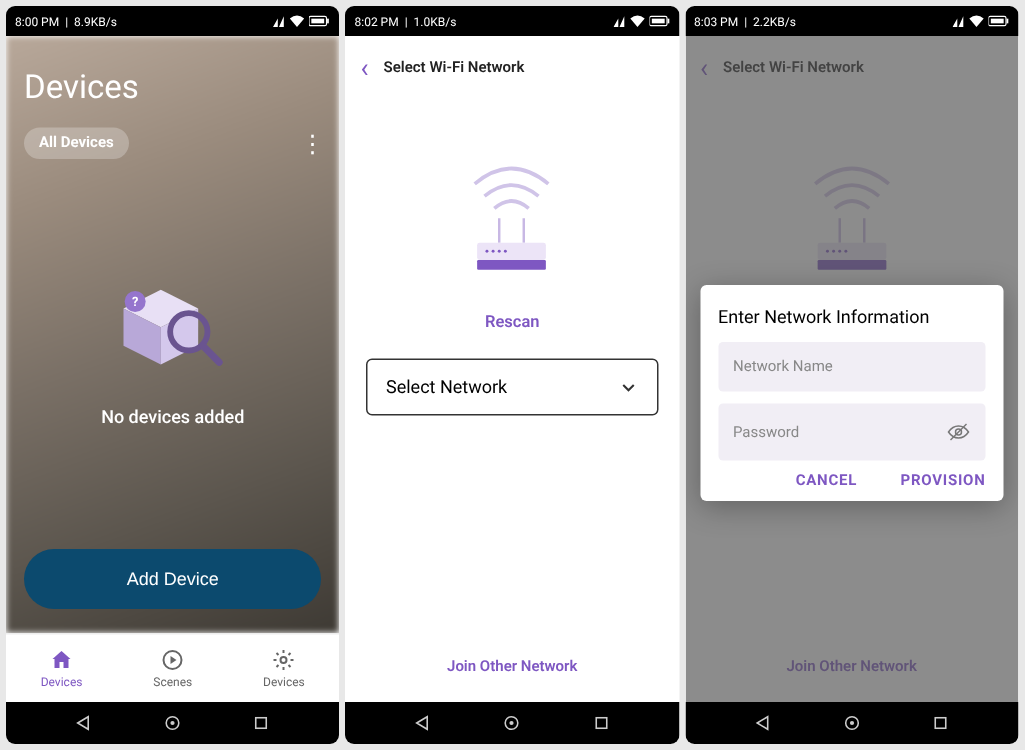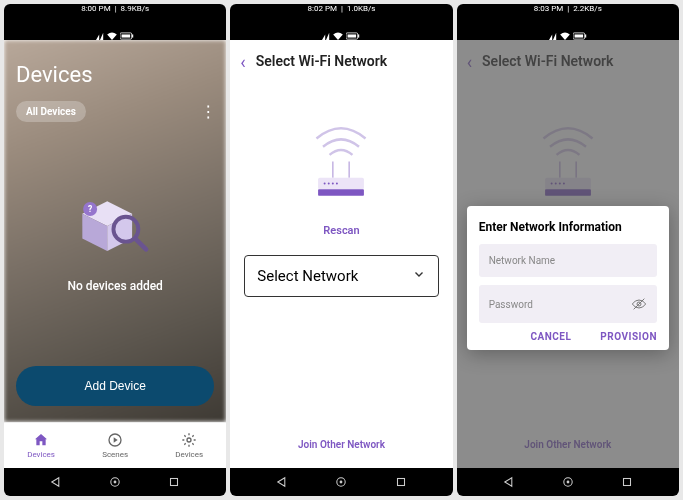--- a/index.html
+++ b/index.html
@@ -1,18 +1,18 @@
 <!DOCTYPE html>
 <html><head>
 <meta charset="utf-8">
 <style>
   * { box-sizing: border-box; margin: 0; padding: 0; }
   body { font-family: -apple-system, Roboto, Arial, sans-serif; background: #e8e8e8; width: 683px; height: 500px; overflow: hidden; display: flex; gap: 4px; padding: 4px; }
   .phone { flex: 1; background: #fff; border-radius: 6px; overflow: hidden; display: flex; flex-direction: column; position: relative; }
-  .status-bar { height: 36px; background: #000; color: #fff; display: flex; align-items: center; padding: 0 6px; font-size: 8px; justify-content: space-between; flex-direction: column; }
+  .status-bar { height: 20px; background: #000; color: #fff; display: flex; align-items: center; padding: 0 6px; font-size: 8px; justify-content: space-between; }
   .status-left { display: flex; align-items: center; gap: 4px; }
   .status-right { display: flex; align-items: center; gap: 3px; }
   .status-right svg { display: block; }
   .content { flex: 1; position: relative; overflow: hidden; }
   .navbar { height: 28px; background: #000; display: flex; align-items: center; justify-content: space-evenly; }
   .nav-btn { color: #ccc; cursor: pointer; }
 
   
   .s1-bg { position: absolute; inset: 0; background: linear-gradient(160deg, #b8a89a 0%, #9a8b7d 25%, #7a7066 50%, #5c564e 75%, #3e3a34 100%); filter: blur(2px); background-size: cover; }
   .s1-overlay { position: absolute; inset: 0; display: flex; flex-direction: column; padding: 14px 12px 8px; }
@@ -24,32 +24,32 @@
   .s1-icon { width: 80px; height: 70px; position: relative; }
   .s1-notext { color: #fff; font-size: 12px; font-weight: 500; }
   .s1-add { background: #0c4a6e; color: #fff; border: none; border-radius: 24px; padding: 13px; font-size: 12px; font-weight: 500; cursor: pointer; margin-bottom: 8px; }
   .bottom-tabs { background: #fff; display: flex; height: 46px; border-top: 1px solid #eee; }
   .tab { flex: 1; display: flex; flex-direction: column; align-items: center; justify-content: center; gap: 2px; font-size: 8px; color: #666; cursor: pointer; }
   .tab.active { color: #7e57c2; }
 
   
   .s-header { height: 42px; display: flex; align-items: center; padding: 0 10px; gap: 10px; }
   .back-arrow { color: #7e57c2; font-size: 18px; cursor: pointer; }
-  .s-header-title { font-size: 14px; font-weight: 600; color: #222; }
+  .s-header-title { font-size: 10px; font-weight: 600; color: #222; }
   .s2-body { flex: 1; display: flex; flex-direction: column; align-items: center; padding: 16px 14px 10px; }
   .router-ill { width: 100px; height: 90px; margin: 16px 0 8px; }
   .rescan { color: #7e57c2; font-size: 11px; font-weight: 600; cursor: pointer; margin: 12px 0 18px; }
-  .select-net { width: 100%; border: 1.5px solid #333; border-radius: 4px; padding: 11px 12px; font-size: 15px; display: flex; justify-content: space-between; align-items: flex-start; cursor: pointer; }
+  .select-net { width: 100%; border: 1.5px solid #333; border-radius: 4px; padding: 11px 12px; font-size: 12px; display: flex; justify-content: space-between; align-items: flex-start; cursor: pointer; }
   .spacer { flex: 1; }
   .join-other { color: #7e57c2; font-size: 10px; font-weight: 600; cursor: pointer; margin-bottom: 8px; }
 
   
   .s3-dim { position: absolute; inset: 0; background: rgba(0,0,0,0.45); }
   .dialog { position: absolute; left: 10px; right: 10px; top: 166px; background: #fff; border-radius: 4px; padding: 14px 12px 8px; box-shadow: 0 4px 20px rgba(0,0,0,0.3); }
-  .dialog-title { font-size: 12px; font-weight: 700; margin-bottom: 10px; }
+  .dialog-title { font-size: 12px; font-weight: 400; margin-bottom: 10px; }
   .dialog-input { width: 100%; background: #f1eef5; border: none; border-radius: 3px; padding: 11px 10px; font-size: 10px; color: #888; margin-bottom: 8px; display: flex; justify-content: space-between; align-items: center; }
   .dialog-actions { display: flex; justify-content: flex-end; gap: 29px; margin-top: 6px; }
   .dialog-btn { color: #7e57c2; font-size: 10px; font-weight: 700; letter-spacing: 0.5px; cursor: pointer; }
   .dimmed .s-header, .dimmed .s2-body { opacity: 0.6; }
 </style>
 </head>
 <body>
 
 <div class="phone">
   <div class="status-bar">

